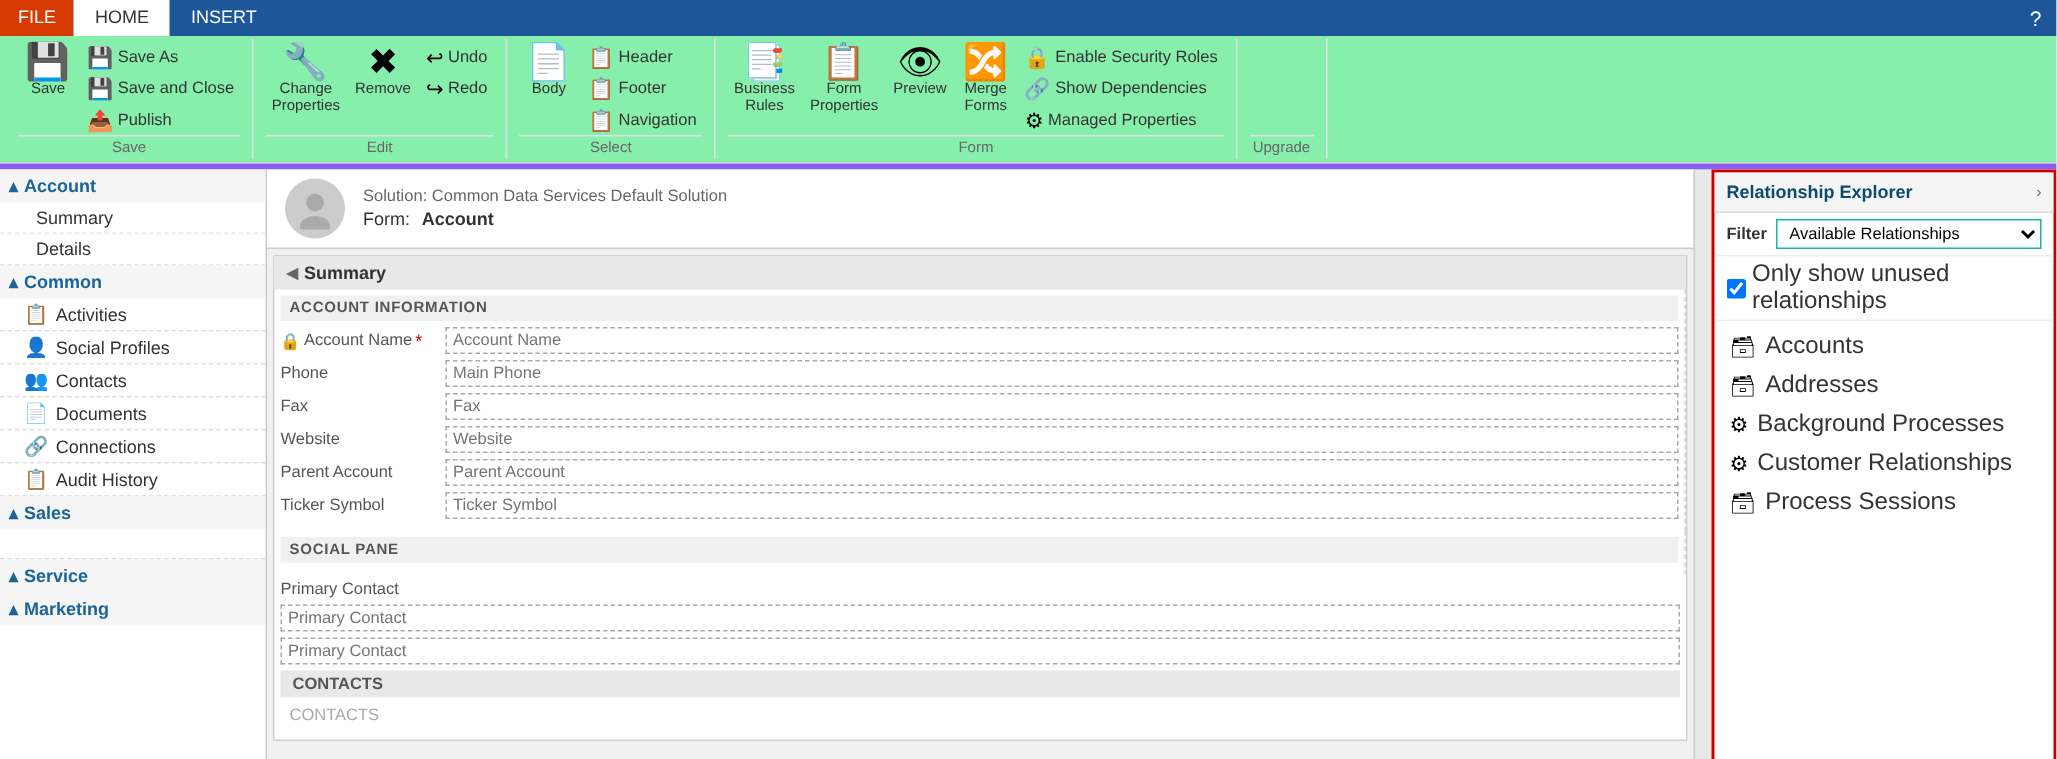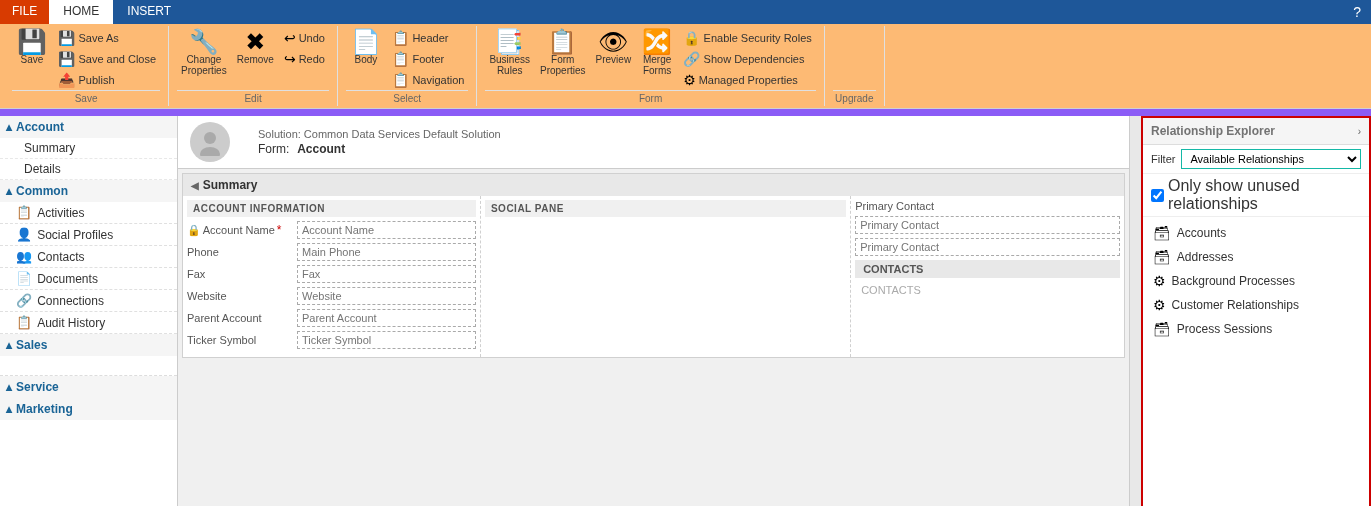--- a/index.html
+++ b/index.html
@@ -1,19 +1,19 @@
 <!DOCTYPE html>
 <html><head>
   <meta charset="utf-8">
   <style>
     * { box-sizing: border-box; margin: 0; padding: 0; font-family: 'Segoe UI', Arial, sans-serif; font-size: 12px; }
     body { background: #f0f0f0; width: 1371px; height: 506px; overflow: hidden; }
 
     
-    .ribbon { background: #fdba74; border-bottom: 7px solid #8b5cf6; }
+    .ribbon { background: #86efac; border-bottom: 4px solid #8b5cf6; }
     .ribbon-tabs { display: flex; background: #1e5799; }
     .ribbon-tab { padding: 4px 14px; color: #fff; font-size: 12px; cursor: pointer; }
     .ribbon-tab.active { background: #fff; color: #333; }
     .ribbon-tab.file { background: #d83b01; color: #fff; padding: 4px 12px; }
     .ribbon-help { margin-left: auto; padding: 4px 10px; color: #fff; font-size: 14px; cursor: pointer; }
     .ribbon-body { display: flex; align-items: stretch; padding: 2px 4px; border-bottom: 1px solid #d0d0d0; min-height: 82px; }
     .ribbon-group { display: flex; flex-direction: column; align-items: center; border-right: 1px solid #e0e0e0; padding: 2px 8px; min-width: 60px; }
     .ribbon-group-label { font-size: 10px; color: #666; margin-top: auto; padding-top: 2px; border-top: 1px solid #e0e0e0; width: 100%; text-align: center; }
     .ribbon-items { display: flex; align-items: flex-start; gap: 2px; flex: 1; }
     .ribbon-btn-large { display: flex; flex-direction: column; align-items: center; cursor: pointer; padding: 2px 4px; min-width: 40px; }
@@ -29,55 +29,55 @@
 
     
     .sidebar { width: 178px; background: #fff; border-right: 1px solid #ccc; overflow-y: auto; flex-shrink: 0; }
     .sidebar-section-header { display: flex; align-items: center; gap: 4px; padding: 4px 6px; background: #f5f5f5; color: #1a6496; font-weight: bold; font-size: 12px; cursor: pointer; }
     .sidebar-item { display: flex; align-items: center; gap: 5px; padding: 3px 6px 3px 16px; cursor: pointer; border-bottom: 1px dashed #e0e0e0; color: #333; font-size: 12px; }
     .sidebar-item .item-icon { font-size: 13px; }
     .sidebar-sub-item { padding: 3px 6px 3px 24px; cursor: pointer; color: #333; font-size: 12px; border-bottom: 1px dashed #e8e8e8; }
 
     
     .main-content { flex: 1; background: #f0f0f0; overflow: hidden; display: flex; flex-direction: column; }
-    .form-header { background: #fff; padding: 6px 12px; border-bottom: 1px solid #ccc; display: flex; align-items: center; gap: 28px; }
+    .form-header { background: #fff; padding: 6px 12px; border-bottom: 1px solid #ccc; display: flex; align-items: center; gap: 12px; }
     .form-header-avatar { width: 40px; height: 40px; background: #ccc; border-radius: 50%; display: flex; align-items: center; justify-content: center; font-size: 20px; color: #888; flex-shrink: 0; }
     .form-header-info { display: flex; flex-direction: column; }
     .form-header-solution { font-size: 11px; color: #666; }
     .form-header-title { font-size: 14px; color: #333; }
     .form-header-title strong { font-weight: bold; }
     .form-body { flex: 1; overflow-y: auto; padding: 4px; }
     .form-section { background: #fff; margin-bottom: 4px; border: 1px solid #d0d0d0; }
     .form-section-header { background: #e8e8e8; padding: 4px 8px; font-weight: bold; font-size: 12px; color: #333; display: flex; align-items: center; gap: 4px; }
     .form-section-header .triangle { font-size: 10px; color: #666; }
-    .form-section-body { display: flex; }
+    .form-section-body { display: flex; flex-direction: column; }
     .form-column { flex: 1; padding: 4px; border-right: 1px dashed #d0d0d0; }
     .form-column:last-child { border-right: none; }
     .form-column-header { background: #f0f0f0; padding: 3px 6px; font-size: 10px; font-weight: bold; color: #555; text-transform: uppercase; letter-spacing: 0.5px; margin-bottom: 4px; }
     .form-field { display: flex; align-items: center; margin-bottom: 4px; }
     .form-label { width: 110px; font-size: 11px; color: #555; flex-shrink: 0; display: flex; align-items: center; gap: 2px; }
     .form-input { flex: 1; border: 1px dashed #aaa; padding: 2px 4px; font-size: 11px; color: #999; background: #fff; }
     .required-icon { color: #c00; font-size: 12px; }
     .lock-icon { color: #c00; font-size: 11px; }
     .section-title { background: #e8e8e8; padding: 3px 8px; font-size: 11px; font-weight: bold; color: #555; text-transform: uppercase; }
 
     
     .right-panel { width: 230px; flex-shrink: 0; border: 2px solid #c00; background: #fff; display: flex; flex-direction: column; overflow: hidden; }
     .right-panel-header { display: flex; align-items: center; justify-content: space-between; padding: 6px 8px; background: #f5f5f5; border-bottom: 1px solid #ddd; }
-    .right-panel-title { font-weight: bold; font-size: 12px; color: #737373; }
+    .right-panel-title { font-weight: bold; font-size: 12px; color: #0c4a6e; }
     .right-panel-chevron { font-size: 10px; color: #666; cursor: pointer; }
     .right-panel-filter { display: flex; align-items: center; gap: 6px; padding: 4px 8px; border-bottom: 1px solid #eee; }
-    .right-panel-filter-label { font-size: 11px; color: #333; font-weight: normal; }
+    .right-panel-filter-label { font-size: 11px; color: #333; font-weight: bold; }
     .right-panel-select { border: 1px solid #14b8a6; padding: 2px 4px; font-size: 11px; background: #fff; flex: 1; }
     .right-panel-checkbox-row { display: flex; align-items: center; gap: 4px; padding: 3px 8px; border-bottom: 1px solid #eee; }
     .right-panel-checkbox-row label { font-size: 16px; color: #333; }
     .right-panel-items { flex: 1; overflow-y: auto; padding: 4px 0; }
     .right-panel-item { display: flex; align-items: center; gap: 6px; padding: 4px 10px; cursor: pointer; }
     .right-panel-item .item-icon { font-size: 14px; }
-    .right-panel-item .item-label { font-size: 12px; color: #333; }
+    .right-panel-item .item-label { font-size: 16px; color: #333; }
 
     
     .main-scroll { width: 12px; background: #e8e8e8; border-left: 1px solid #ccc; flex-shrink: 0; }
   </style>
 </head>
 <body>
 
 <div class="ribbon">
   <div class="ribbon-tabs">
     <div class="ribbon-tab file">FILE</div>

